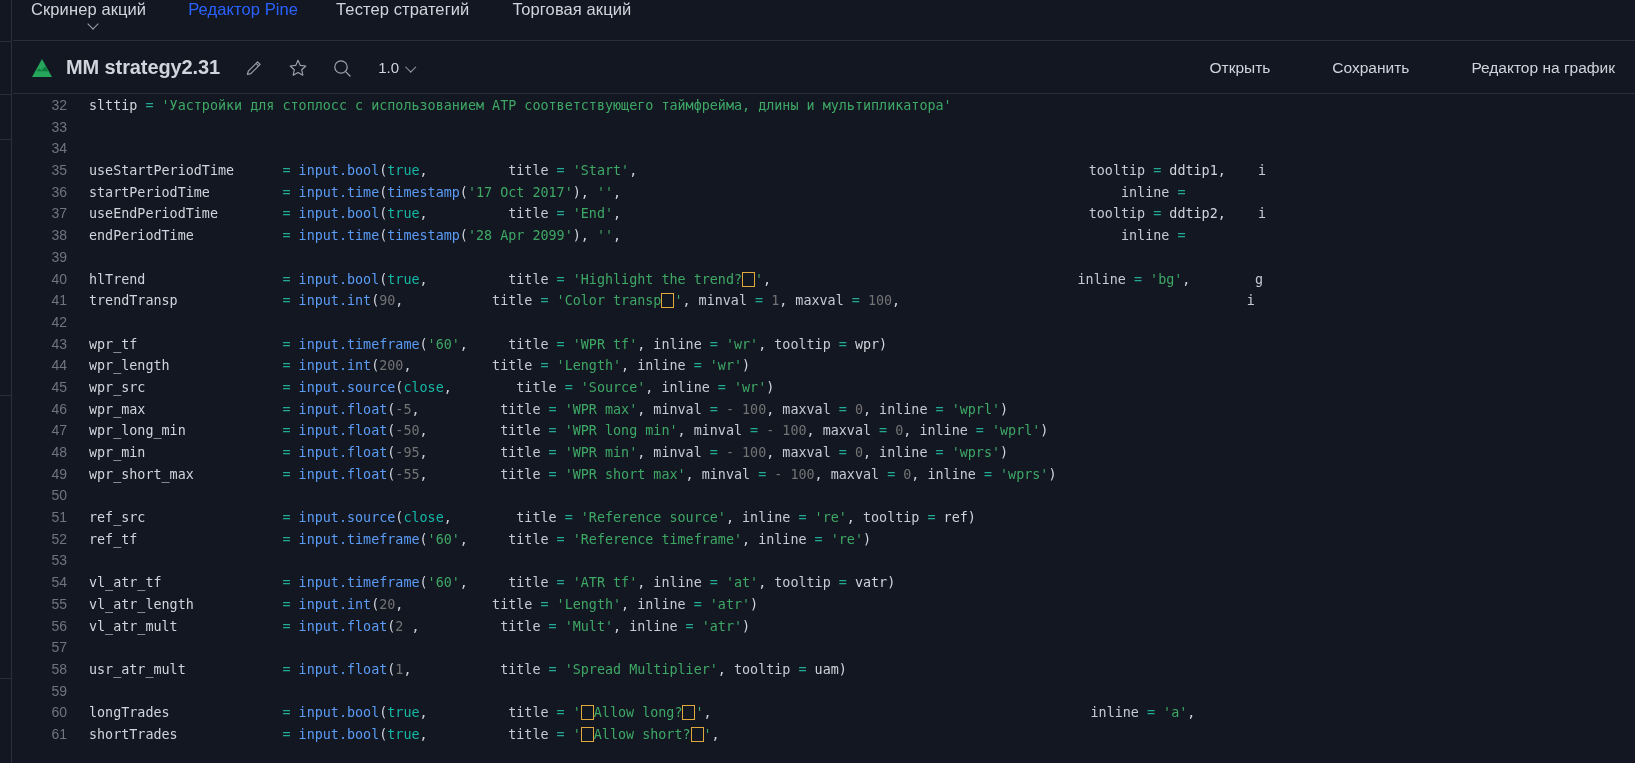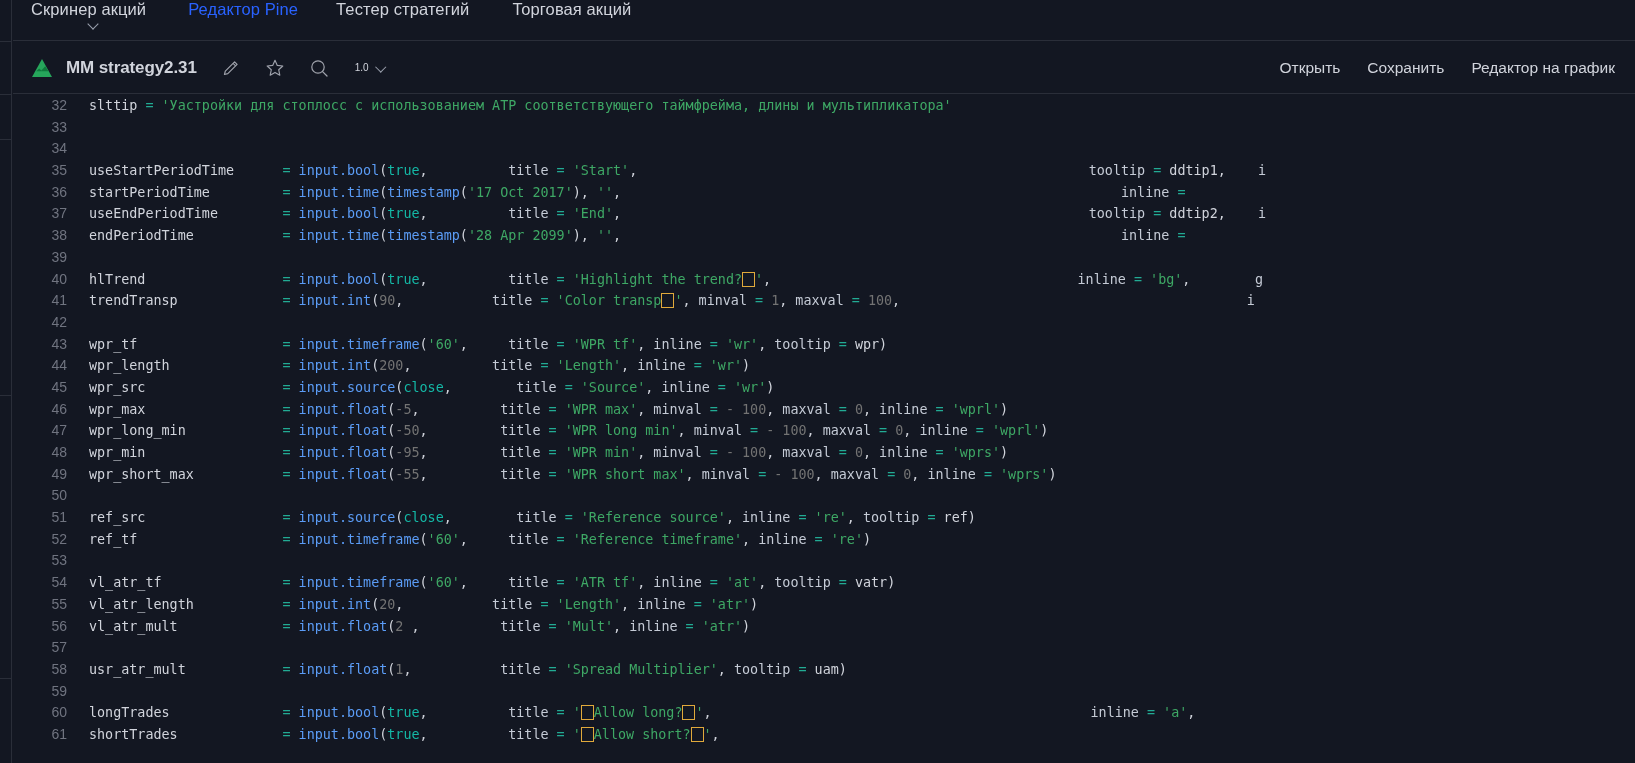--- a/index.html
+++ b/index.html
@@ -78,57 +78,57 @@
     border-bottom: 1px solid #2a2e39;
     display: flex; align-items: center;
   }
   .tb-left { display: flex; align-items: center; margin-left: 18px; }
   .logo {
     width: 22px; height: 20px;
     margin-right: 13px;
     flex: 0 0 auto;
   }
   .script-title {
-    font-size: 17px; font-weight: 700;
+    font-size: 20px; font-weight: 700;
     color: #d1d4dc;
     white-space: nowrap;
     letter-spacing: -.1px;
   }
   .tb-icon {
     width: 20px; height: 20px;
     margin-left: 24px;
     cursor: pointer;
     flex: 0 0 auto;
     opacity: .88;
   }
   .ver {
     display: flex; align-items: center;
     margin-left: 26px;
-    font-size: 10px; color: #d1d4dc;
+    font-size: 15px; color: #d1d4dc;
     cursor: pointer;
   }
   .ver-caret {
     display: inline-block; margin-left: 8px;
     width: 10px; height: 10px; position: relative;
   }
   .ver-caret::before {
     content: "";
     position: absolute; left: 0; top: 0;
     width: 6.5px; height: 6.5px;
     border-right: 1.6px solid #9aa0ad;
     border-bottom: 1.6px solid #9aa0ad;
     transform: rotate(45deg);
   }
   .tb-right {
     margin-left: auto; display: flex; align-items: center;
     margin-right: 20px;
   }
   .tb-action {
     font-size: 15.5px; color: #d1d4dc;
-    margin-left: 27px;
+    margin-left: 62px;
     white-space: nowrap; cursor: pointer;
   }
   .tb-action.first { margin-left: 0; }
 
   
   .editor {
     position: absolute; left: 13px; top: 95px;
     width: 1622px; height: 668px;
     background: #131722;
     overflow: hidden;

